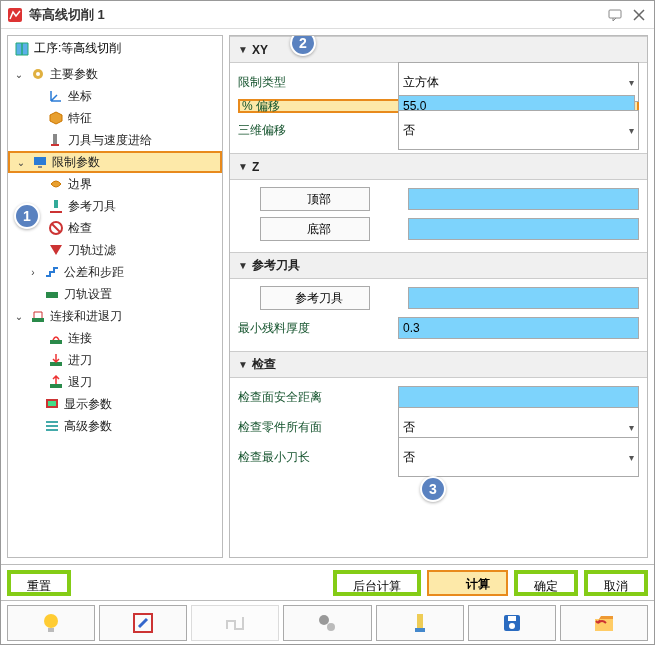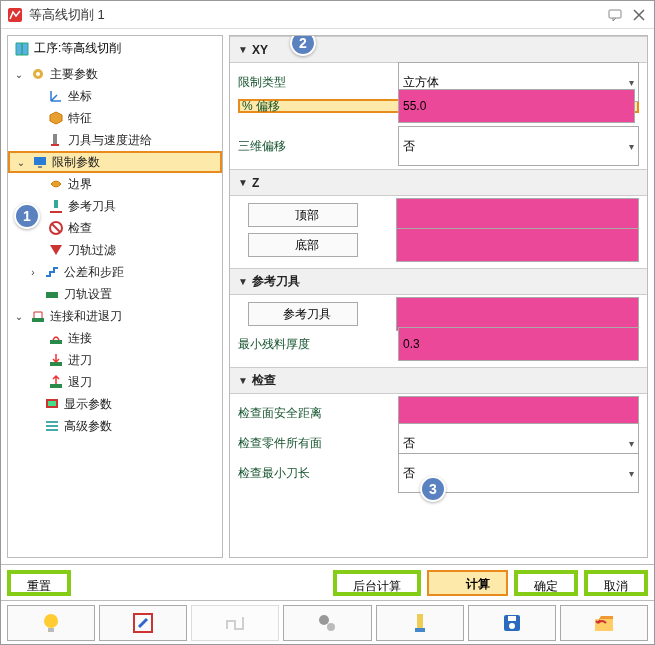--- a/index.html
+++ b/index.html
@@ -1,18 +1,18 @@
 <!DOCTYPE html>
 <html><head>
 <meta charset="utf-8">
 <style>
 * { box-sizing: border-box; margin: 0; padding: 0; font-family: "Microsoft YaHei", Arial, sans-serif; font-size: 12px; }
 body { background: #fff; width: 655px; height: 645px; border: 1px solid #999; display: flex; flex-direction: column; }
 
-.titlebar { height: 28px; background: #fff; display: flex; align-items: center; padding: 0 6px; border-bottom: 1px solid #ddd; }
+.titlebar { height: 28px; background: #fff; display: flex; align-items: center; padding: 0 6px; border-bottom: 1px solid #ddd; font-weight: bold; }
 .titlebar .ticon { width: 16px; height: 16px; margin-right: 6px; }
 .titlebar .title { flex: 1; color: #333; font-size: 13px; }
 .titlebar .wbtn { width: 18px; height: 18px; display: flex; align-items: center; justify-content: center; color: #666; margin-left: 6px; cursor: pointer; }
 
 .main { flex: 1; display: flex; padding: 6px; gap: 6px; min-height: 0; }
 .leftpane { width: 216px; border: 1px solid #bbb; display: flex; flex-direction: column; overflow: hidden; }
 .rightpane { flex: 1; border: 1px solid #bbb; display: flex; flex-direction: column; overflow-y: auto; position: relative; }
 
 .treeheader { display: flex; align-items: center; padding: 4px 6px; }
 .treeheader .hicon { width: 16px; height: 16px; margin-right: 4px; }
@@ -30,24 +30,24 @@
 .shdr { display: flex; align-items: center; height: 26px; background: #f0f0f0; padding: 0 8px; border-bottom: 1px solid #ccc; }
 .shdr .caret { width: 10px; color: #333; margin-right: 4px; font-size: 10px; }
 .shdr .stitle { font-weight: bold; color: #222; }
 .sbody { padding: 6px 8px; }
 
 .frow { display: flex; align-items: center; height: 26px; margin-bottom: 4px; }
 .flabel { width: 160px; color: #14532d; }
 .fval { flex: 1; }
 .fsel { width: 100%; height: 40px; border: 1px solid #aaa; padding: 0 4px; background: #fff; display: flex; align-items: center; justify-content: space-between; }
 .fsel .selcaret { color: #555; font-size: 10px; }
-.finput { width: 100%; height: 22px; border: 1px solid #aaa; padding: 16px 4px; background: #ec4899; display: flex; align-items: center; }
-.fbtn { width: 110px; height: 24px; border: 1px solid #aaa; background: #fafafa; text-align: center; line-height: 22px; margin-left: 10px; padding-left: 8px; }
-
-.frow.hi { background: #fde9a9; border: 2px solid #e88a1c; padding: 0 2px; height: 14px; margin-bottom: 20px; }
+.finput { width: 100%; height: 22px; border: 1px solid #aaa; padding: 4px 4px; background: #7dd3fc; display: flex; align-items: center; }
+.fbtn { width: 110px; height: 24px; border: 1px solid #aaa; background: #fafafa; text-align: center; line-height: 22px; margin-left: 22px; padding-left: 8px; }
+
+.frow.hi { background: #fde9a9; border: 2px solid #e88a1c; padding: 0 2px; height: 14px; margin-bottom: 4px; }
 .frow.hi .flabel { width: 156px; }
 
 .bottombar { height: 36px; border-top: 1px solid #bbb; display: flex; align-items: center; padding: 0 6px; gap: 6px; }
 .bbtn { height: 26px; border: 4px solid #84cc16; background: #fff; padding: 0 16px; line-height: 24px; text-align: center; cursor: pointer; }
 .bbtn.hi { background: #fde9a9; border: 2px solid #e88a1c; font-weight: bold; padding-left: 37px; }
 .bspacer { flex: 1; }
 
 .iconbar { height: 44px; border-top: 1px solid #bbb; display: flex; align-items: center; padding: 0 4px; }
 .ibtn { flex:1; height: 36px; border: 1px solid #aaa; background: #fafafa; display: flex; align-items: center; justify-content: center; margin: 0 2px; cursor: pointer; }
 .ibtn.dis { opacity: 0.4; }

